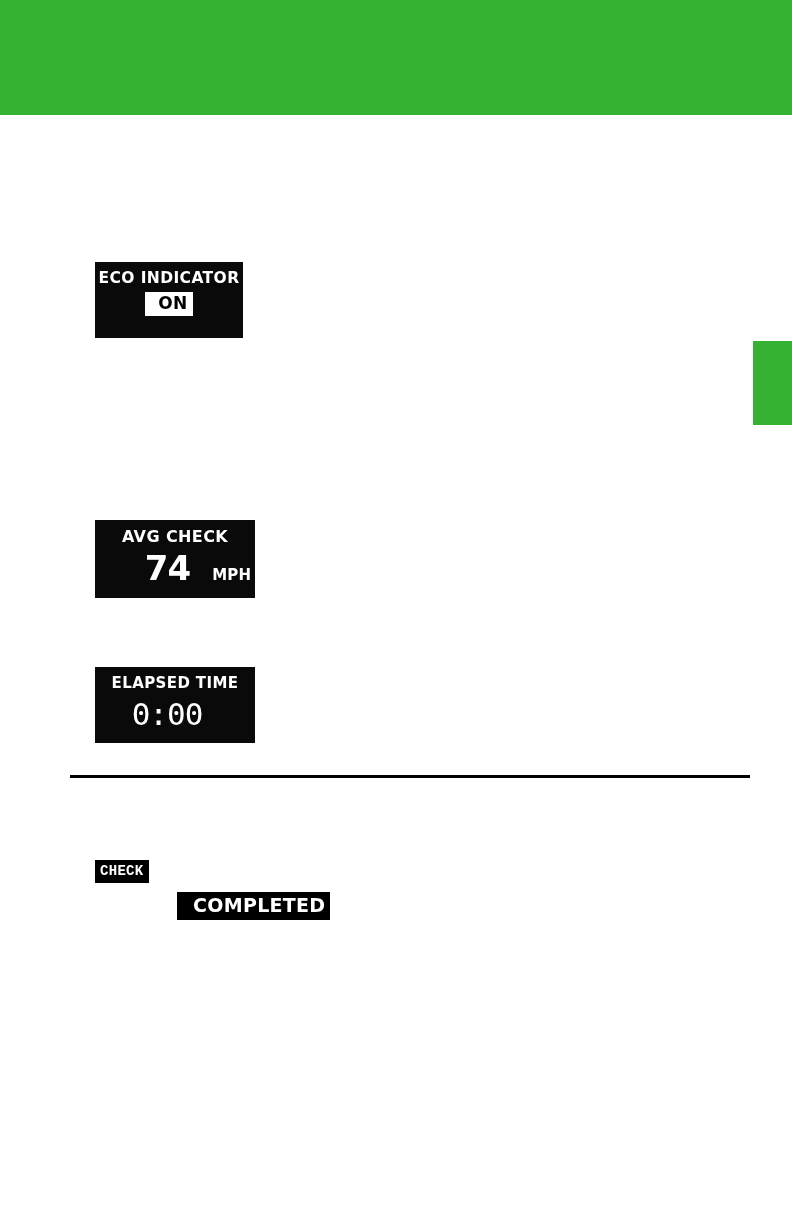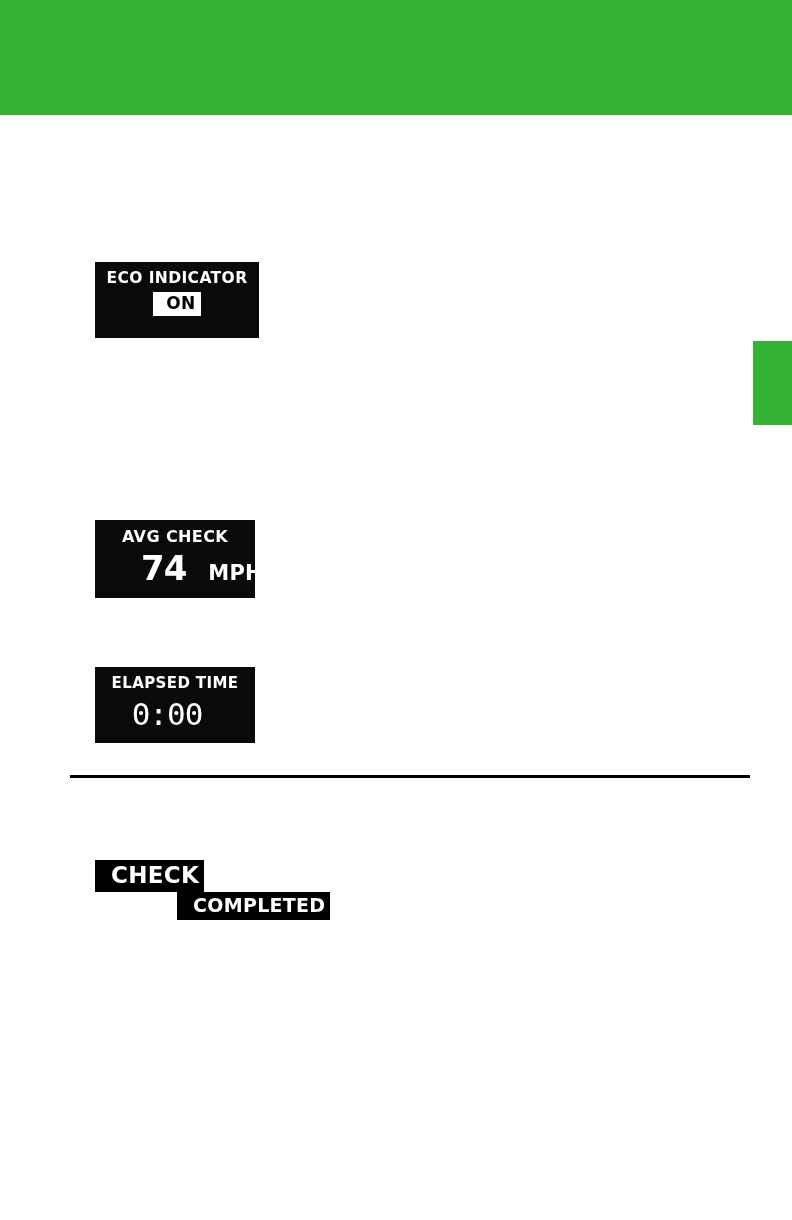--- a/index.html
+++ b/index.html
@@ -40,21 +40,21 @@
     background: #35b134;
   }
 
   
   .display-panel {
     position: absolute;
     background: #0a0a0a;
     box-sizing: border-box;
     overflow: hidden;
   }
-  .panel-eco  { left: 95px; top: 262px; width: 164px; height: 76px; }
+  .panel-eco  { left: 95px; top: 262px; width: 148px; height: 76px; }
   .panel-speed{ left: 95px; top: 520px; width: 160px; height: 78px; }
   .panel-time { left: 95px; top: 667px; width: 160px; height: 76px; }
 
   .panel-title {
     color: #ffffff;
     font-family: "DejaVu Sans", sans-serif;
     font-weight: bold;
     font-size: 15.5px;
     letter-spacing: 0.4px;
     text-align: center;
@@ -103,21 +103,21 @@
     font-size: 34px;
     line-height: 1;
     letter-spacing: -1px;
     vertical-align: baseline;
     margin-left: 20px;
   }
   .speed-unit {
     color: #ffffff;
     font-family: "DejaVu Sans", sans-serif;
     font-weight: bold;
-    font-size: 21px;
+    font-size: 15px;
     line-height: 1;
     letter-spacing: 0.2px;
     margin-left: 22px;
     vertical-align: baseline;
   }
 
   
   .time-value-row {
     position: absolute;
     left: 0;
@@ -151,23 +151,24 @@
     color: #ffffff;
     font-family: "DejaVu Sans", sans-serif;
     font-weight: bold;
     line-height: 1;
     white-space: nowrap;
     box-sizing: border-box;
   }
   .badge-check {
     left: 95px;
     top: 860px;
-    font-size: 23px;
+    font-size: 14px;
     letter-spacing: 0.3px;
-    padding: 4px 5px 5px 16px;
+    padding: 4px 5px 5px 5px;
+    font-family: Liberation Mono, monospace;
   }
   .badge-completed {
     left: 177px;
     top: 892px;
     font-size: 19px;
     letter-spacing: 0.3px;
     padding: 4px 5px 5px 16px;
   }
 </style>
 </head>

